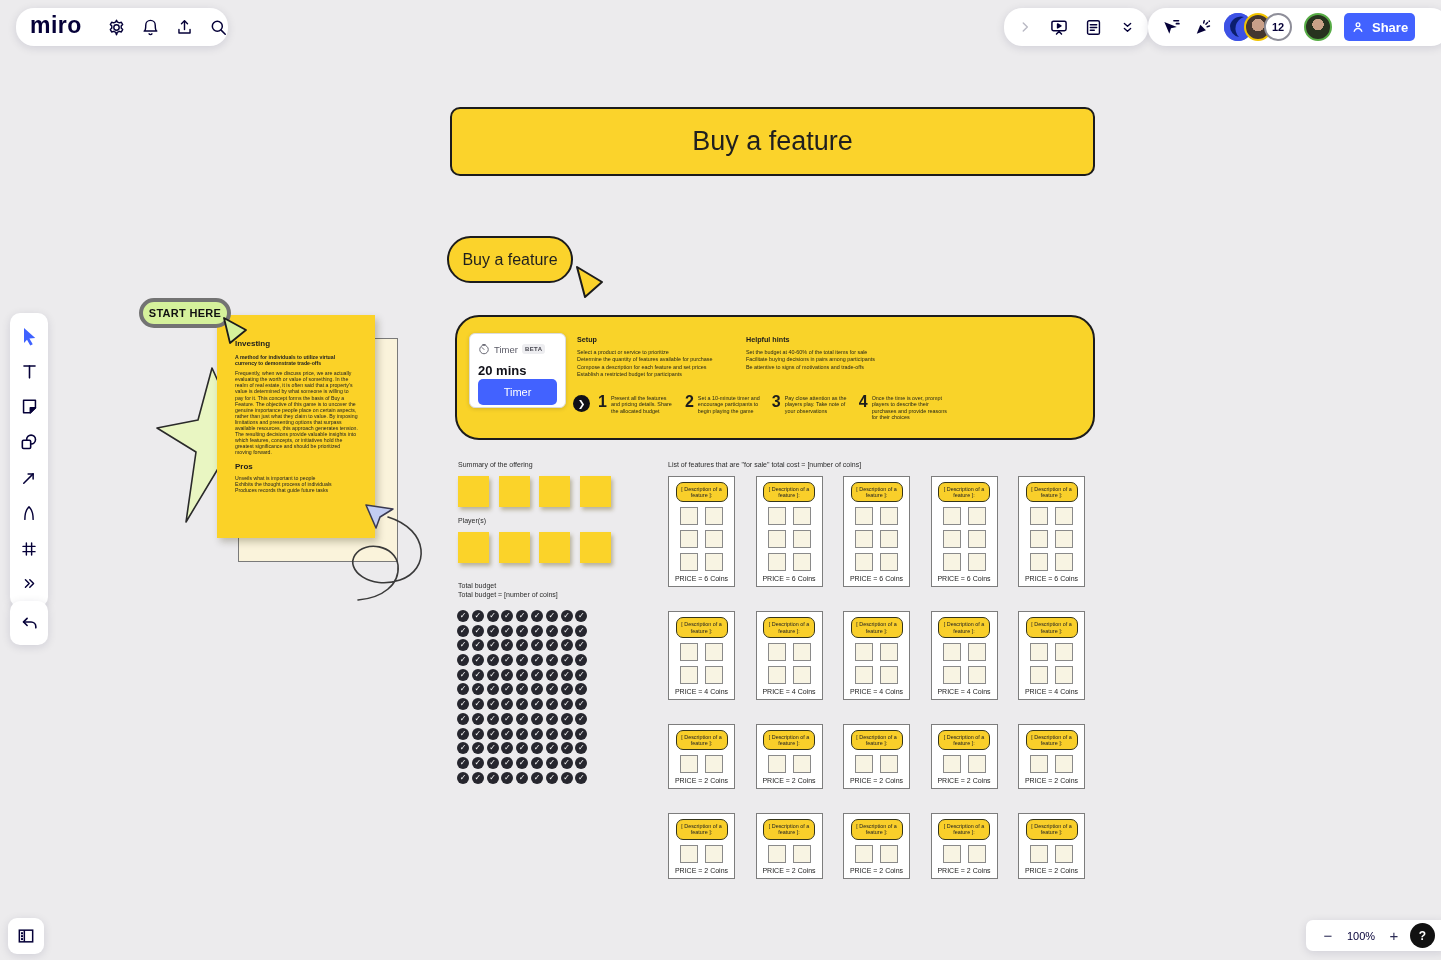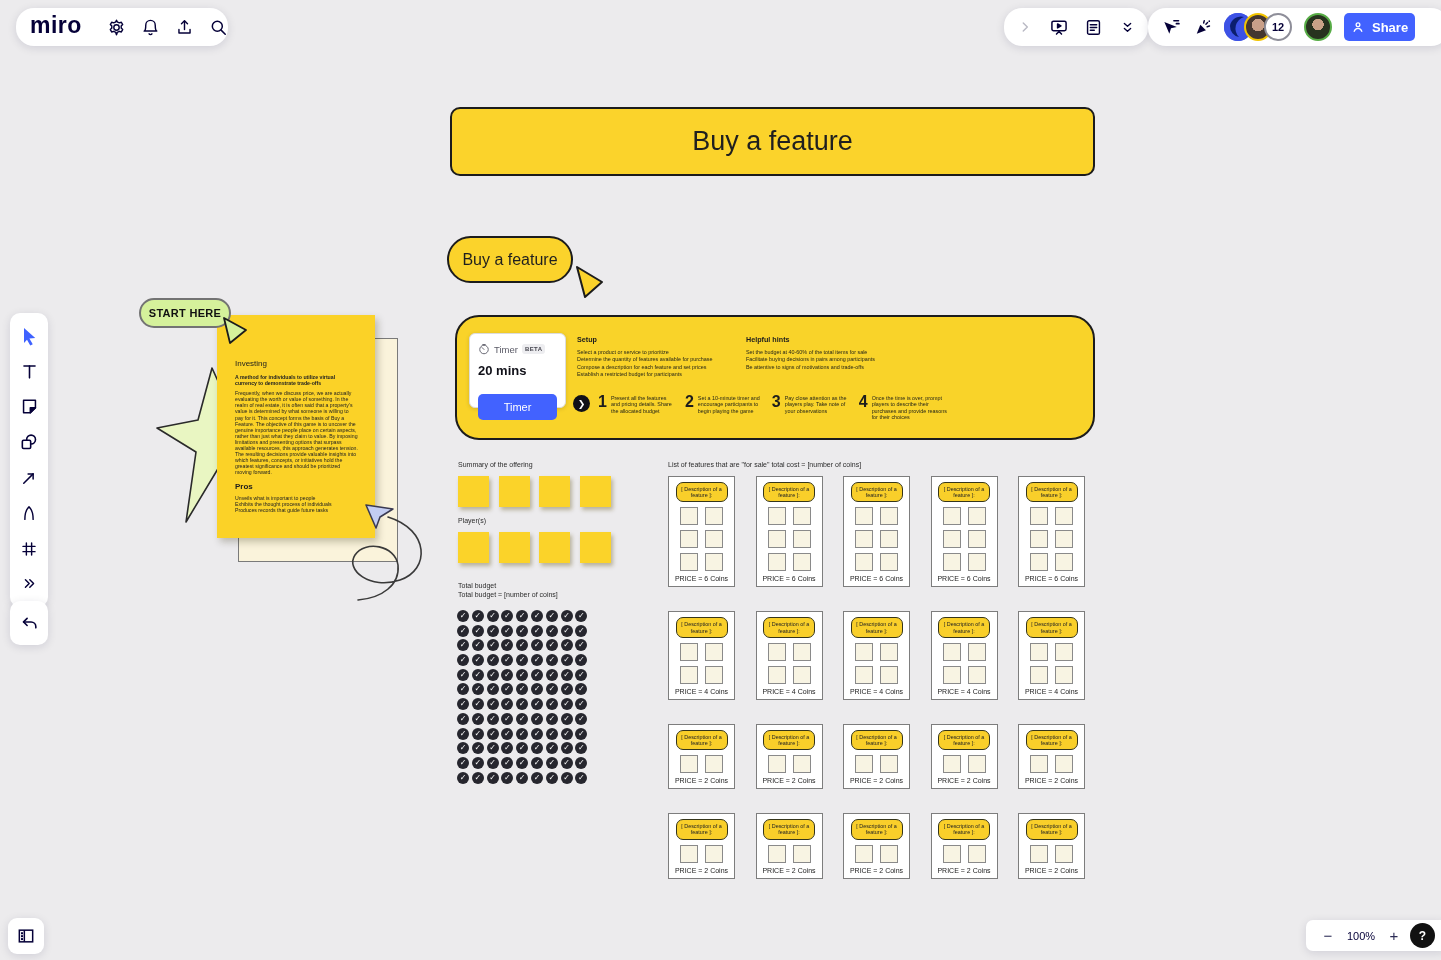--- a/index.html
+++ b/index.html
@@ -29,35 +29,35 @@
   #undo-card{left:10px;top:601px;width:38px;height:44px;justify-content:center;border-radius:10px;}
   #bottom-left-btn{left:8px;top:918px;width:36px;height:36px;justify-content:center;border-radius:9px;}
   #zoom-panel{left:1306px;top:920px;width:127px;height:31px;border-radius:7px;padding:0 4px 0 10px;gap:2px;}
   .zoom-txt{font-size:11px;color:#050038;width:38px;text-align:center;}
   .zoom-sign{font-size:15px;color:#2b2b55;width:24px;text-align:center;cursor:pointer;}
   .help-btn{width:25px;height:25px;border-radius:50%;background:#111;color:#fff;font-size:12px;font-weight:bold;display:flex;align-items:center;justify-content:center;cursor:pointer;margin-left:2px;}
 
   
   .board-title{position:absolute;left:450px;top:107px;width:645px;height:69px;background:#FBD32B;border:2.5px solid #1c1c1c;border-radius:10px;box-sizing:border-box;display:flex;align-items:center;justify-content:center;font-size:27px;font-weight:500;color:#1f1f1f;}
   .bubble{position:absolute;left:447px;top:236px;width:126px;height:47px;background:#FBD32B;border:2px solid #1c1c1c;border-radius:24px;box-sizing:border-box;display:flex;align-items:center;justify-content:center;font-size:16px;color:#1f1f1f;}
-  .start-here{position:absolute;left:139px;top:298px;width:92px;height:30px;background:#D5F19B;border:2px solid #737373;border-radius:16px;box-sizing:border-box;display:flex;align-items:center;justify-content:center;font-size:11px;font-weight:bold;color:#111;letter-spacing:.3px;}
+  .start-here{position:absolute;left:139px;top:298px;width:92px;height:30px;background:#D5F19B;border:4px solid #737373;border-radius:16px;box-sizing:border-box;display:flex;align-items:center;justify-content:center;font-size:11px;font-weight:bold;color:#111;letter-spacing:.3px;}
   .cream-note{position:absolute;left:238px;top:338px;width:160px;height:224px;background:#FAF3DB;border:1.5px solid #7a7a7a;box-sizing:border-box;}
   .yellow-note{position:absolute;left:217px;top:315px;width:158px;height:223px;background:#FBD227;box-shadow:3px 4px 7px rgba(40,35,0,.25);box-sizing:border-box;padding:24px 17px 0 18px;}
-  .note-h{font-size:8px;font-weight:normal;color:#1d1d1d;margin-bottom:6px;margin-top:20px;}
+  .note-h{font-size:8px;font-weight:bold;color:#1d1d1d;margin-bottom:6px;}
   .note-p{font-size:5.2px;line-height:6.1px;color:#222;margin-bottom:4px;}
   .note-h2{font-size:8px;font-weight:bold;color:#1d1d1d;margin:6px 0 4px;}
   .note-li{font-size:5.2px;line-height:6.4px;color:#222;}
 
   
   .instr-panel{position:absolute;left:455px;top:315px;width:640px;height:125px;background:#F9D329;border:2.5px solid #1c1c1c;border-radius:24px;box-sizing:border-box;}
   .timer-card{position:absolute;left:12px;top:16px;width:97px;height:75px;background:#fff;border-radius:6px;border:1px solid #dcdcdc;box-shadow:0 1px 4px rgba(0,0,0,.15);padding:9px 8px;box-sizing:border-box;}
   .timer-row{display:flex;align-items:center;gap:4px;}
   .timer-label{font-size:9.5px;color:#5a5a66;}
   .beta-badge{font-size:6px;font-weight:bold;color:#44444e;background:#ededf0;border-radius:3px;padding:2px 3px;letter-spacing:.4px;}
-  .timer-duration{font-size:13px;font-weight:bold;color:#101018;margin:8px 0 16px;}
+  .timer-duration{font-size:13px;font-weight:bold;color:#101018;margin:8px 0 1px;}
   .start-btn{width:100%;height:26px;background:#4262FF;color:#fff;font-size:11px;border:none;border-radius:5px;display:flex;align-items:center;justify-content:center;cursor:pointer;}
   .col-h{font-size:7.2px;font-weight:bold;color:#1d1d1d;margin-bottom:5px;}
   .col-item{font-size:5.4px;line-height:6.3px;color:#272718;margin-bottom:1px;}
   .setup-col{position:absolute;left:120px;top:18px;width:163px;}
   .hints-col{position:absolute;left:289px;top:18px;width:152px;}
   .steps-row{position:absolute;left:116px;top:78px;width:512px;display:flex;align-items:flex-start;}
   .play-circle{width:17px;height:17px;border-radius:50%;background:#101018;color:#fff;display:flex;align-items:center;justify-content:center;font-size:9px;font-weight:bold;margin-right:8px;flex:0 0 auto;}
   .step{display:flex;gap:4px;margin-right:10px;}
   .step-num{font-size:16px;font-weight:bold;color:#1d1d1d;line-height:14px;}
   .step-text{font-size:5.4px;line-height:6.3px;color:#272718;width:64px;}

